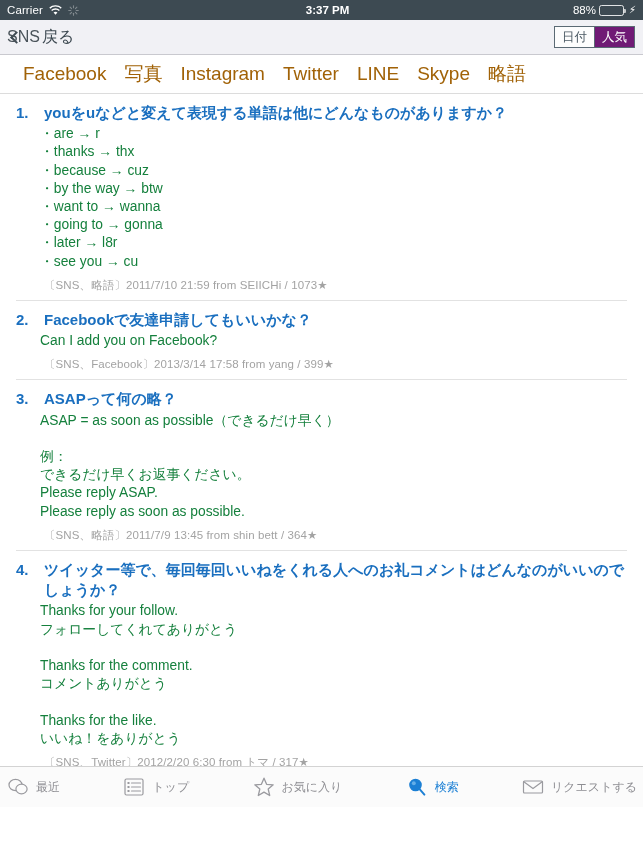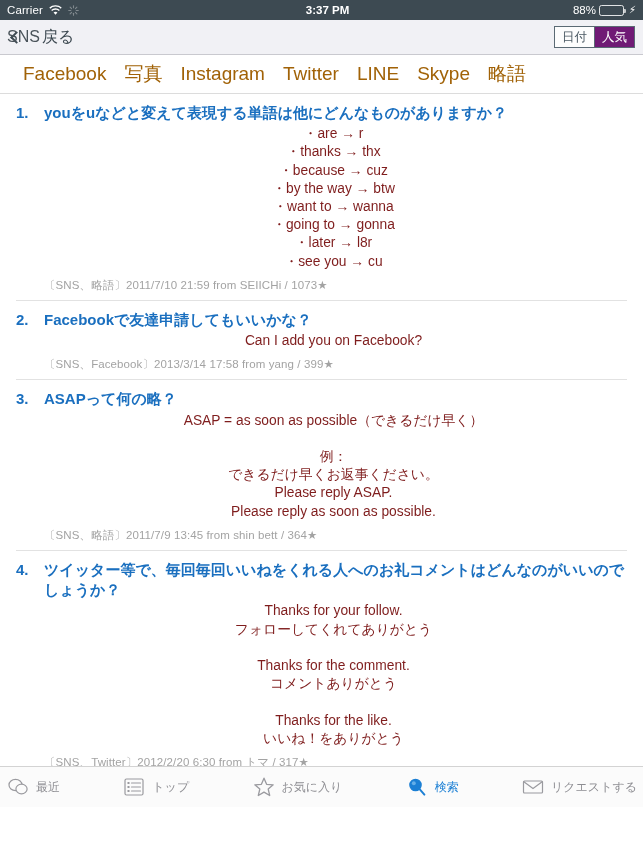--- a/index.html
+++ b/index.html
@@ -101,23 +101,22 @@
   .entry-num {
     color: #1a6fbf; font-weight: bold; font-size: 15px;
     width: 28px; flex: 0 0 28px; line-height: 1.35;
   }
   .entry-title {
     color: #1a6fbf; font-weight: bold; font-size: 15px;
     line-height: 1.35; flex: 1 1 auto;
   }
   .entry-body {
     margin-left: 24px; margin-top: 2px;
-    font-size: 13.8px; color: #7f1d1d; line-height: 1.32;
+    font-size: 13.8px; color: #15803d; line-height: 1.32;
     white-space: pre-wrap;
-    text-align: center;
   }
   .entry-meta {
     margin-left: 28px; margin-top: 7px;
     font-size: 11.5px; color: #a3a3a3; letter-spacing: .1px;
   }
 
   
   .tabbar {
     flex: 0 0 41px; height: 41px;
     border-top: 1px solid #d3d3d3;

